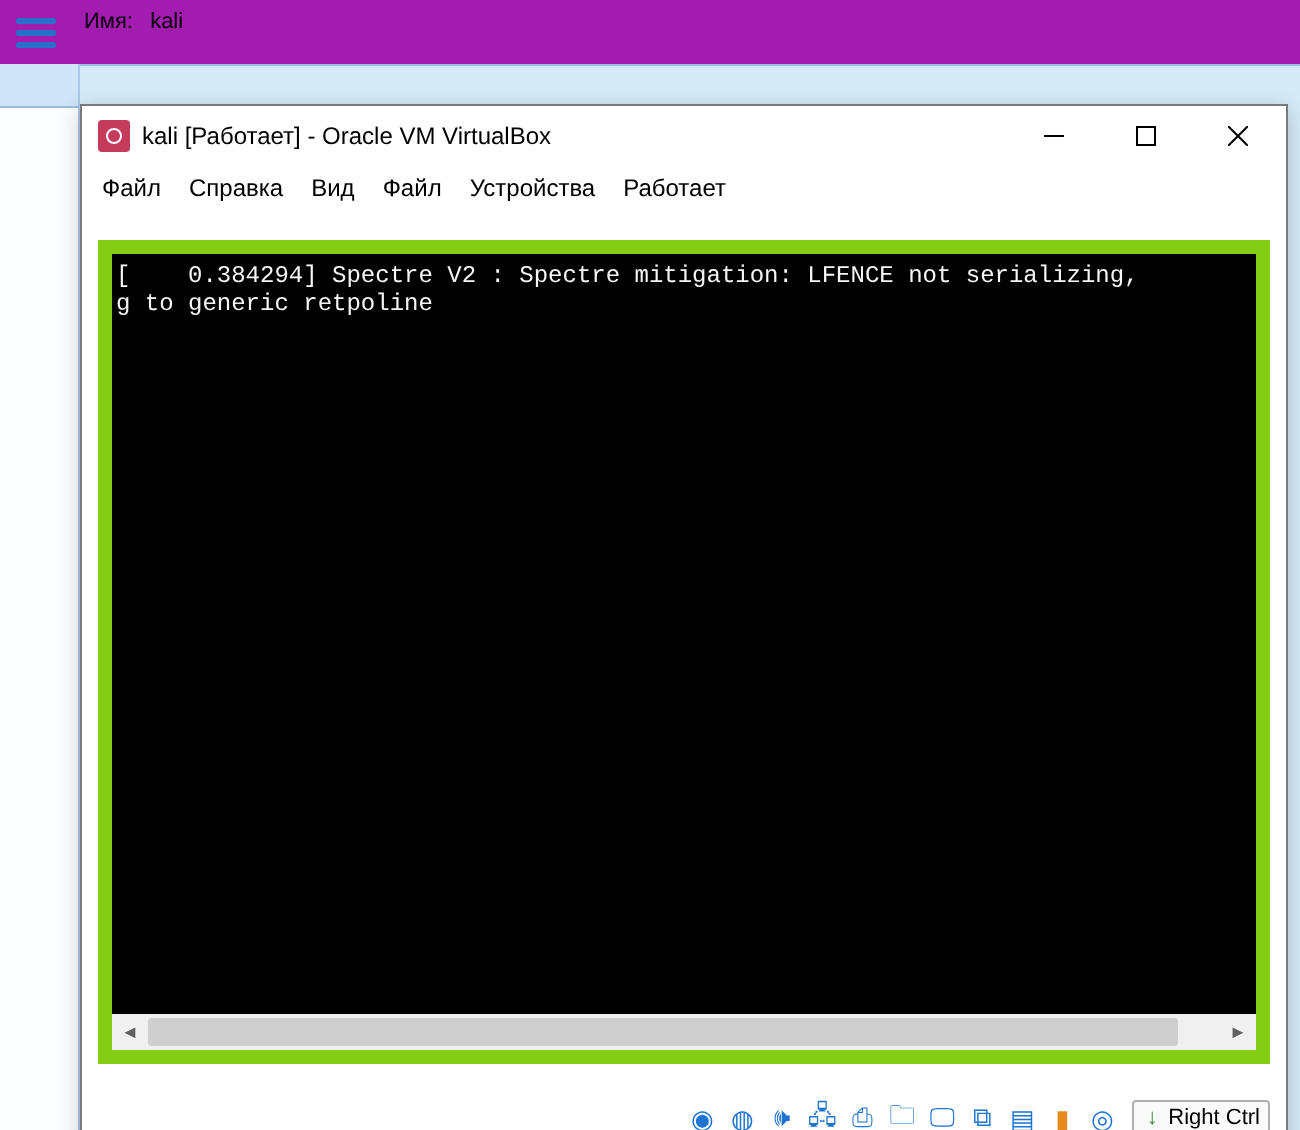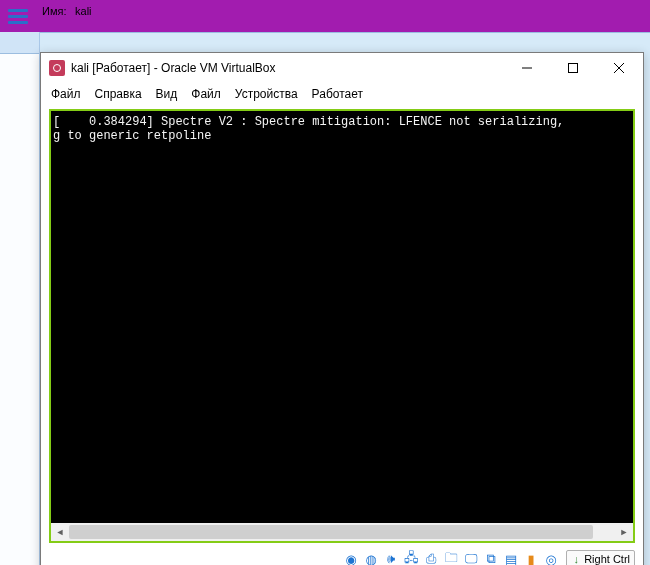--- a/index.html
+++ b/index.html
@@ -101,22 +101,22 @@
   .menubar {
     display: flex;
     align-items: flex-start;
     gap: 14px;
     padding: 4px 10px 6px 10px;
     font-size: 12px;
   }
   .menubar span { cursor: default; }
   .vm-display {
     flex: 1;
-    margin: 2px 8px;
-    border: 2px solid #84cc16;
+    margin: 13px 8px;
+    border: 7px solid #84cc16;
     display: flex;
     flex-direction: column;
     background: #84cc16;
   }
   .console {
     flex: 1;
     background: #000;
     color: #f5f5f5;
     font-family: "Courier New", monospace;
     font-size: 12px;

